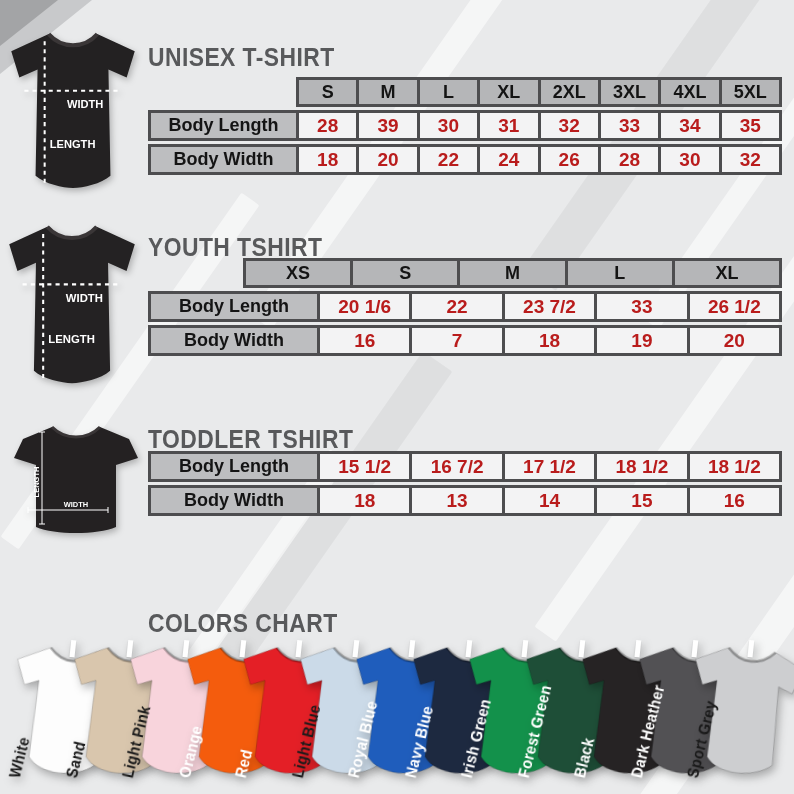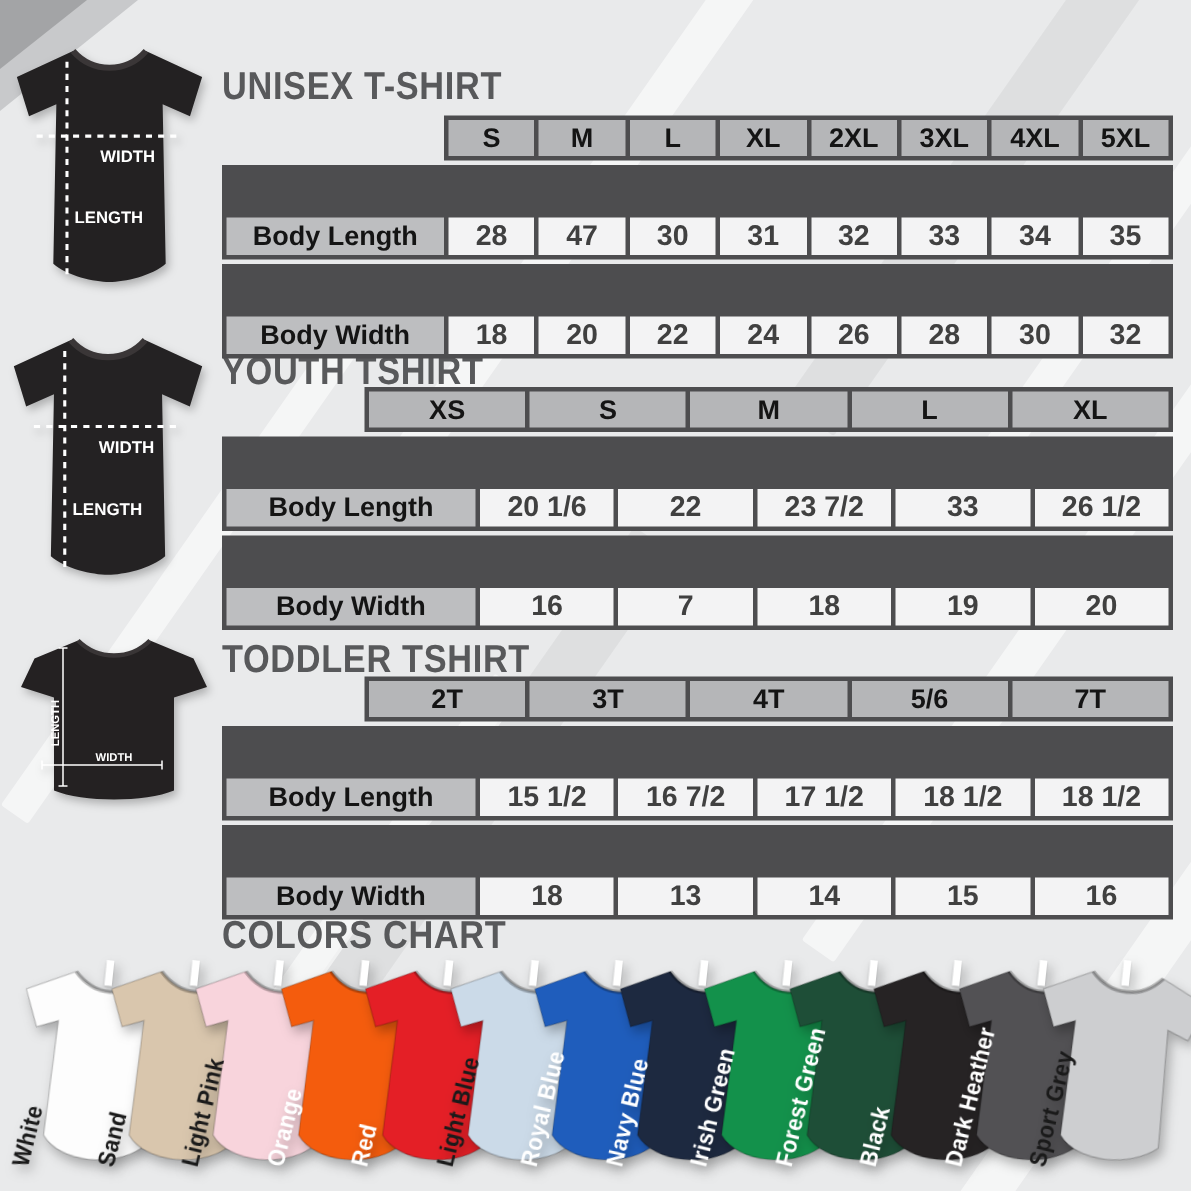--- a/index.html
+++ b/index.html
@@ -21,24 +21,24 @@
 
   
   .size-table{position:absolute;width:634px;z-index:5;}
   .trow{display:grid;gap:3px;padding:3px;background:#4d4d4f;margin-bottom:3px;box-sizing:border-box;}
   .u-head{margin-left:148px;grid-template-columns:repeat(8,1fr);}
   .u-row {grid-template-columns:145px repeat(8,1fr);}
   .f-head{margin-left:95px;grid-template-columns:repeat(5,1fr);}
   .f-row {grid-template-columns:166px repeat(5,1fr);}
   .cell{display:flex;align-items:center;justify-content:center;}
   .head-row .cell{height:24px;}
-  .data-row .cell{height:25px;margin-top:32px;}
+  .data-row .cell{height:25px;}
   .cell.head  {background:#b5b6b8;font-weight:bold;font-size:18px;color:#141414;}
   .cell.rlabel{background:#bdbec0;font-weight:bold;font-size:18px;color:#141414;}
-  .cell.value {background:#f3f3f4;font-weight:bold;font-size:19px;color:#404040;}
+  .cell.value {background:#f3f3f4;font-weight:bold;font-size:19px;color:#b91c1c;}
 
   
   .tee{position:absolute;filter:drop-shadow(2px 3px 3px rgba(0,0,0,.25));}
   .tee text{font-family:"Liberation Sans",sans-serif;fill:#fff;font-weight:bold;}
 
   
   .shirt-row{position:absolute;left:0;top:0;width:794px;height:794px;pointer-events:none;}
   .cshirt{position:absolute;top:644px;width:122px;height:150px;transform:rotate(6deg);
     filter:drop-shadow(3px 4px 4px rgba(0,0,0,.28));}
   .cshirt .peg{position:absolute;top:-4px;left:57px;width:5px;height:17px;background:#fff;
@@ -83,21 +83,21 @@
         <div class="cell head">L</div>
         <div class="cell head">XL</div>
         <div class="cell head">2XL</div>
         <div class="cell head">3XL</div>
         <div class="cell head">4XL</div>
         <div class="cell head">5XL</div>
       </div>
       <div class="trow data-row u-row">
         <div class="cell rlabel">Body Length</div>
         <div class="cell value">28</div>
-        <div class="cell value">47</div>
+        <div class="cell value">39</div>
         <div class="cell value">30</div>
         <div class="cell value">31</div>
         <div class="cell value">32</div>
         <div class="cell value">33</div>
         <div class="cell value">34</div>
         <div class="cell value">35</div>
       </div>
       <div class="trow data-row u-row">
         <div class="cell rlabel">Body Width</div>
         <div class="cell value">18</div>
@@ -163,27 +163,20 @@
       <line x1="16" y1="86" x2="96" y2="86" stroke="#ffffff" stroke-width="1"></line>
       <line x1="16" y1="83" x2="16" y2="89" stroke="#ffffff" stroke-width="1"></line>
       <line x1="96" y1="83" x2="96" y2="89" stroke="#ffffff" stroke-width="1"></line>
       <text x="27" y="58" transform="rotate(-90 27 58)" text-anchor="middle" font-size="7.5">LENGTH</text>
       <text x="64" y="83" text-anchor="middle" font-size="7.5">WIDTH</text>
     </svg>
 
     <div class="sec-title" style="left:148px;top:426px;">TODDLER TSHIRT</div>
 
     <div class="size-table" style="left:148px;top:451px;">
-      <div class="trow head-row f-head">
-        <div class="cell head">2T</div>
-        <div class="cell head">3T</div>
-        <div class="cell head">4T</div>
-        <div class="cell head">5/6</div>
-        <div class="cell head">7T</div>
-      </div>
       <div class="trow data-row f-row">
         <div class="cell rlabel">Body Length</div>
         <div class="cell value">15 1/2</div>
         <div class="cell value">16 7/2</div>
         <div class="cell value">17 1/2</div>
         <div class="cell value">18 1/2</div>
         <div class="cell value">18 1/2</div>
       </div>
       <div class="trow data-row f-row">
         <div class="cell rlabel">Body Width</div>

